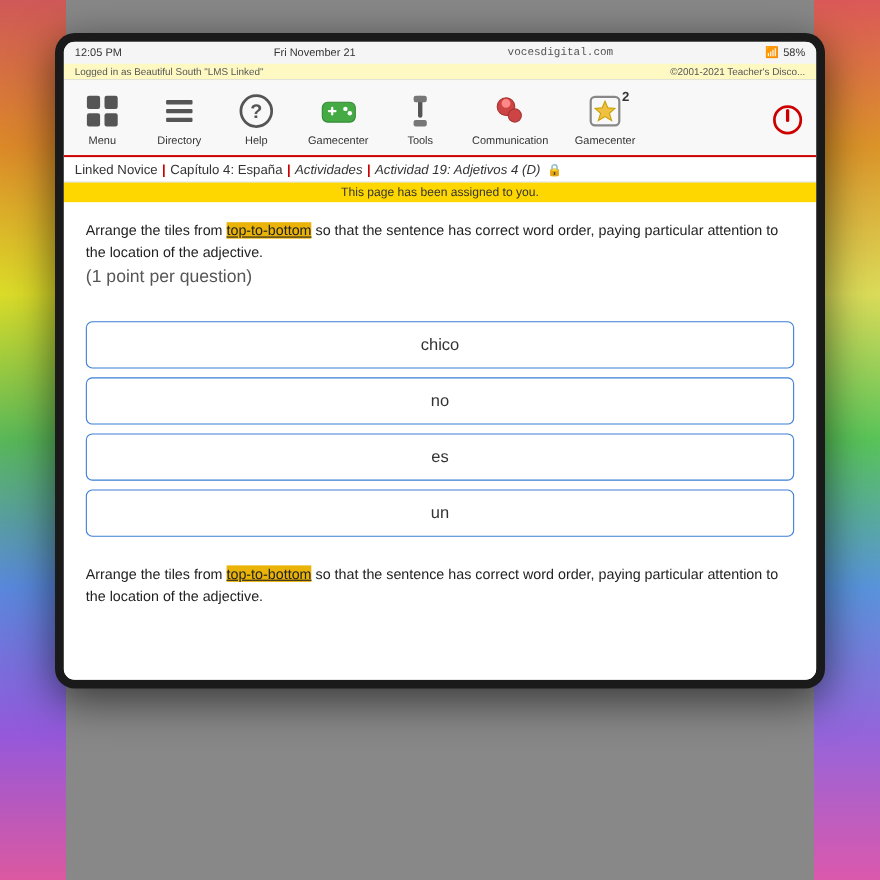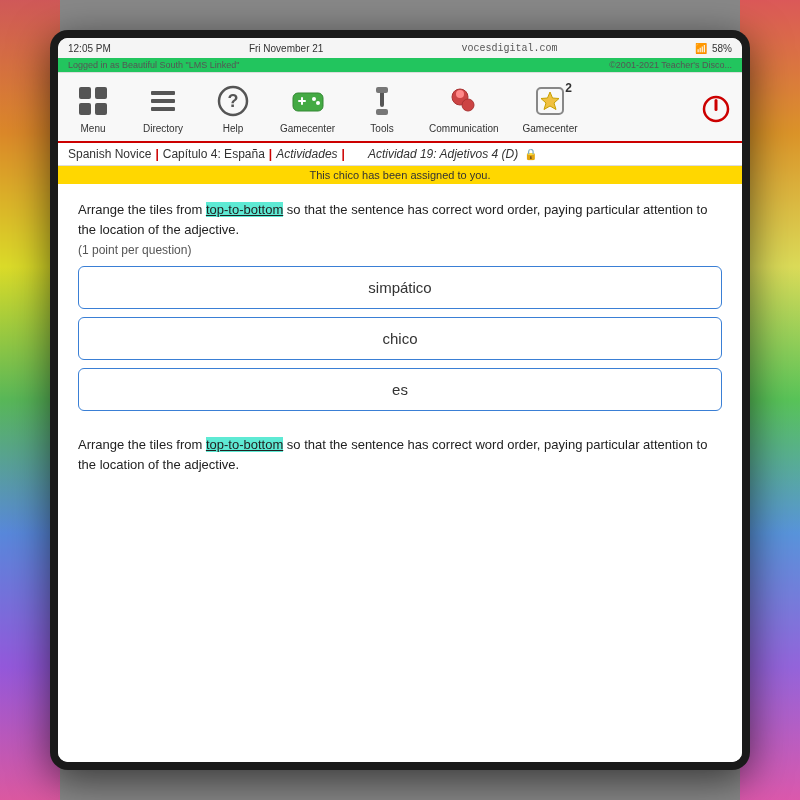--- a/index.html
+++ b/index.html
@@ -12,21 +12,21 @@
       overflow: hidden;
       position: relative;
     }
 
     
     .tablet-frame {
       position: absolute;
       top: 30px;
       left: 50px;
       width: 700px;
-      height: 740px;
+      height: 596px;
       background: #1a1a1a;
       border-radius: 18px;
       box-shadow: 0 10px 40px rgba(0,0,0,0.6);
       overflow: hidden;
     }
 
     
     .screen {
       position: absolute;
       top: 8px;
@@ -51,21 +51,21 @@
       color: #333;
       min-height: 20px;
     }
 
     .status-left { font-weight: 500; }
     .status-center { color: #555; font-family: Liberation Mono, monospace; }
     .status-right { display: flex; align-items: center; gap: 4px; font-size: 10px; }
 
     
     .logged-in-bar {
-      background: #22c55e;
+      background: #fef9c3;
       display: flex;
       justify-content: space-between;
       align-items: center;
       padding: 2px 10px;
       font-size: 9px;
       color: #555;
       border-bottom: 1px solid #ddd;
     }
 
     
@@ -169,29 +169,29 @@
     }
 
     .instruction-text {
       font-size: 13px;
       color: #222;
       margin-bottom: 4px;
       line-height: 1.5;
     }
 
     .highlight {
-      background: #5eead4;
+      background: #eab308;
       font-weight: 500;
       text-decoration: underline;
     }
 
     .points-text {
-      font-size: 12px;
+      font-size: 16px;
       color: #555;
-      margin-bottom: 9px;
+      margin-bottom: 31px;
     }
 
     
     .tile-container {
       display: flex;
       flex-direction: column;
       gap: 8px;
       margin-bottom: 20px;
     }
 
@@ -346,54 +346,57 @@
       <div class="power-btn">
         <svg width="28" height="28" viewBox="0 0 28 28">
           <circle cx="14" cy="14" r="12" fill="none" stroke="#cc0000" stroke-width="2.5"></circle>
           <rect x="12.5" y="4" width="3" height="12" rx="1.5" fill="#cc0000"></rect>
         </svg>
       </div>
 
     </div>
 
     <div class="breadcrumb-bar">
-      <span class="breadcrumb-item" style="cursor:pointer;">Spanish Novice</span>
+      <span class="breadcrumb-item" style="cursor:pointer;">Linked Novice</span>
       <span class="breadcrumb-separator">|</span>
       <span class="breadcrumb-item" style="cursor:pointer;">Capítulo 4: España</span>
       <span class="breadcrumb-separator">|</span>
       <span class="breadcrumb-item italic" style="cursor:pointer; font-style:italic;">Actividades</span>
       <span class="breadcrumb-separator">|</span>
-      <span class="breadcrumb-item italic" style="cursor:pointer; margin-left:19px;">Actividad 19: Adjetivos 4 (D)</span>
+      <span class="breadcrumb-item italic" style="cursor:pointer; ">Actividad 19: Adjetivos 4 (D)</span>
       <span class="lock-icon">🔒</span>
     </div>
 
-    <div class="assigned-banner">This chico has been assigned to you.</div>
+    <div class="assigned-banner">This page has been assigned to you.</div>
 
     <div class="main-content">
 
       <p class="instruction-text">
         <span>Arrange the tiles from </span><span class="highlight">top-to-bottom</span><span> so that the sentence has correct word order, paying particular attention to the location of the adjective.</span>
       </p>
       <p class="points-text">(1 point per question)</p>
 
       <div class="tile-container">
 
-        <div class="word-tile">
-          <span>simpático</span>
-        </div>
 
         <div class="word-tile">
           <span>chico</span>
         </div>
 
+        <div class="word-tile">
+          <span>no</span>
+        </div>
 
         <div class="word-tile">
           <span>es</span>
         </div>
 
+        <div class="word-tile">
+          <span>un</span>
+        </div>
 
 
       </div>
 
       <p class="bottom-instruction">
         <span>Arrange the tiles from </span><span class="highlight">top-to-bottom</span><span> so that the sentence has correct word order, paying particular attention to the location of the adjective.</span>
       </p>
 
     </div>
 

